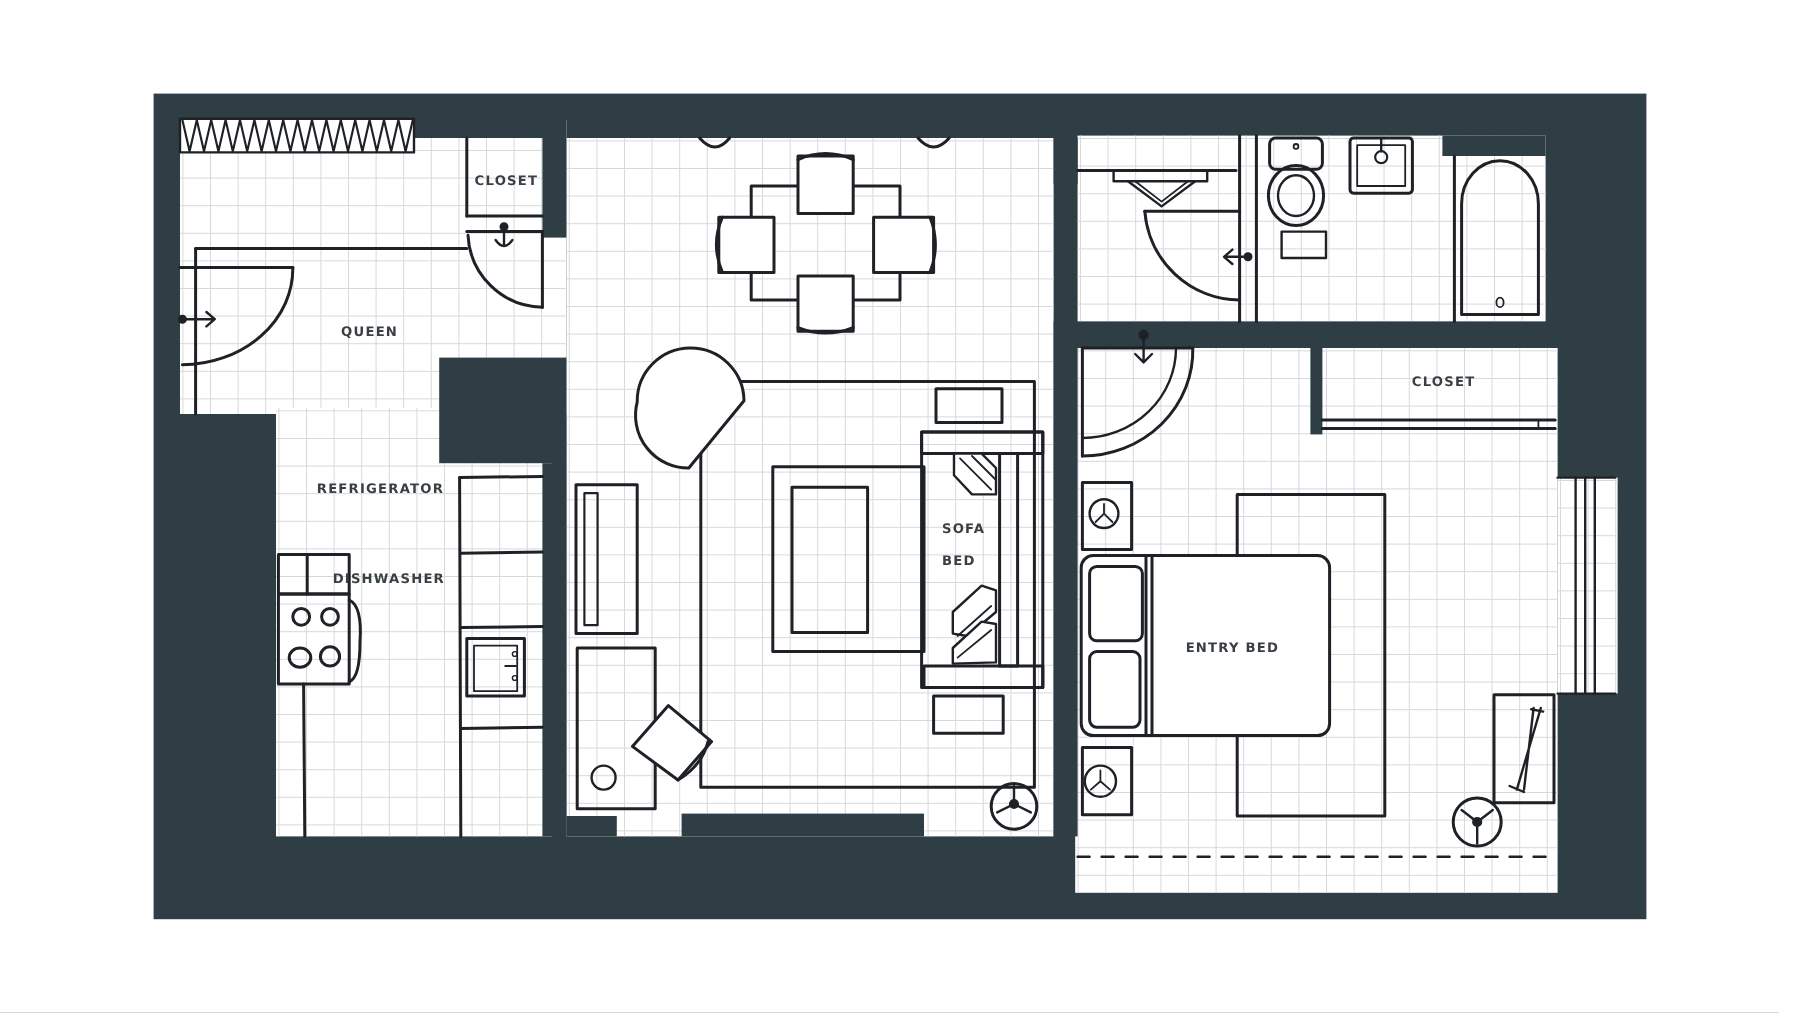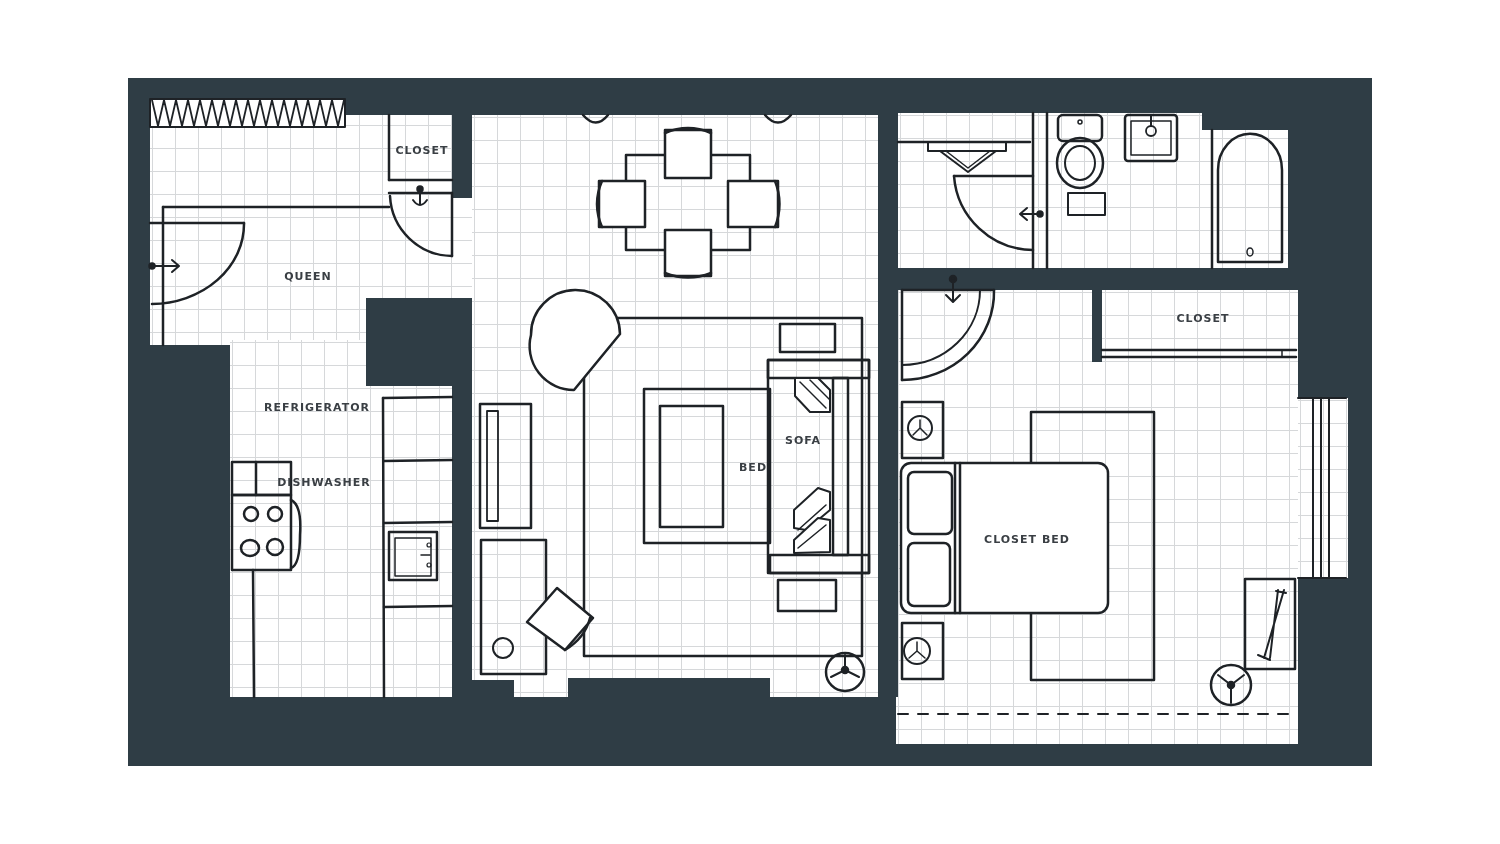--- a/index.html
+++ b/index.html
@@ -268,16 +268,16 @@
     </g>
 
     <line x1="898" y1="714" x2="1298" y2="714" stroke-width="2" stroke-dasharray="10,10"></line>
   </svg>
 
   <div class="label" style="left:392px;top:143px;width:60px;">CLOSET</div>
   <div class="label" style="left:278px;top:269px;width:60px;">QUEEN</div>
   <div class="label" style="left:262px;top:400px;width:110px;">REFRIGERATOR</div>
   <div class="label" style="left:276px;top:431px;width:96px;margin-top:44px;">DISHWASHER</div>
   <div class="label" style="left:780px;top:433px;width:46px;">SOFA</div>
-  <div class="label" style="left:730px;top:460px;width:46px;">BED</div>
-  <div class="label" style="left:982px;top:532px;width:90px;">CLOSET BED</div>
+  <div class="label" style="left:776px;top:460px;width:46px;">BED</div>
+  <div class="label" style="left:982px;top:532px;width:90px;">ENTRY BED</div>
   <div class="label" style="left:1170px;top:311px;width:66px;">CLOSET</div>
 </div>
 
 </body></html>

